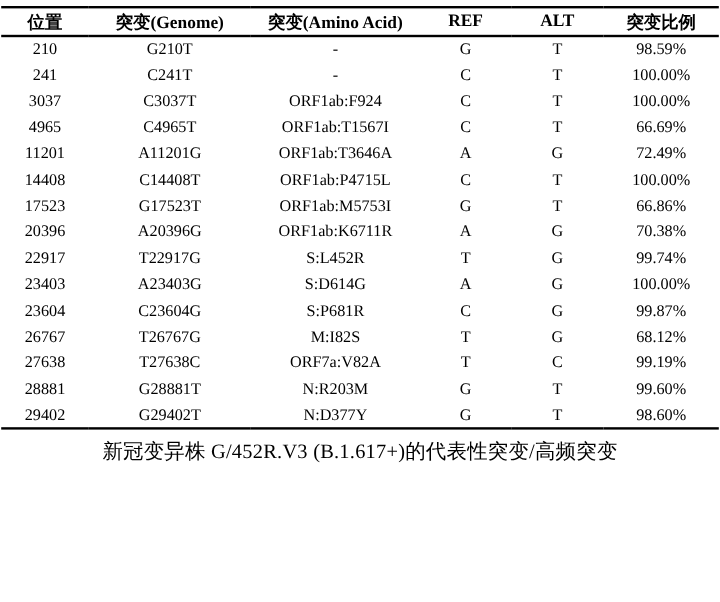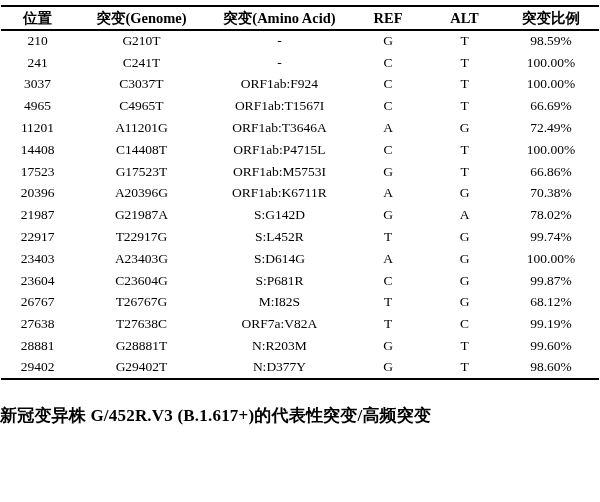--- a/index.html
+++ b/index.html
@@ -37,23 +37,23 @@
   }
   table.mutation-table tbody td {
     font-size: 13.5px;
     height: 21.8px;
     text-align: center;
     vertical-align: middle;
     padding: 0;
     white-space: nowrap;
   }
   .caption {
-    margin-top: 24px;
-    text-align: left;
-    font-weight: bold;
+    margin-top: 7px;
+    text-align: center;
+    font-weight: normal;
     font-size: 17px;
     letter-spacing: 0.2px;
   }
   col.c-pos   { width: 73px;  }
   col.c-gen   { width: 135px; }
   col.c-aa    { width: 141px; }
   col.c-ref   { width: 76px;  }
   col.c-alt   { width: 77px;  }
   col.c-ratio { width: 96px;  }
 </style>
@@ -139,28 +139,20 @@
         </tr>
         <tr>
           <td>20396</td>
           <td>A20396G</td>
           <td>ORF1ab:K6711R</td>
           <td>A</td>
           <td>G</td>
           <td>70.38%</td>
         </tr>
         <tr>
-          <td>21987</td>
-          <td>G21987A</td>
-          <td>S:G142D</td>
-          <td>G</td>
-          <td>A</td>
-          <td>78.02%</td>
-        </tr>
-        <tr>
           <td>22917</td>
           <td>T22917G</td>
           <td>S:L452R</td>
           <td>T</td>
           <td>G</td>
           <td>99.74%</td>
         </tr>
         <tr>
           <td>23403</td>
           <td>A23403G</td>

